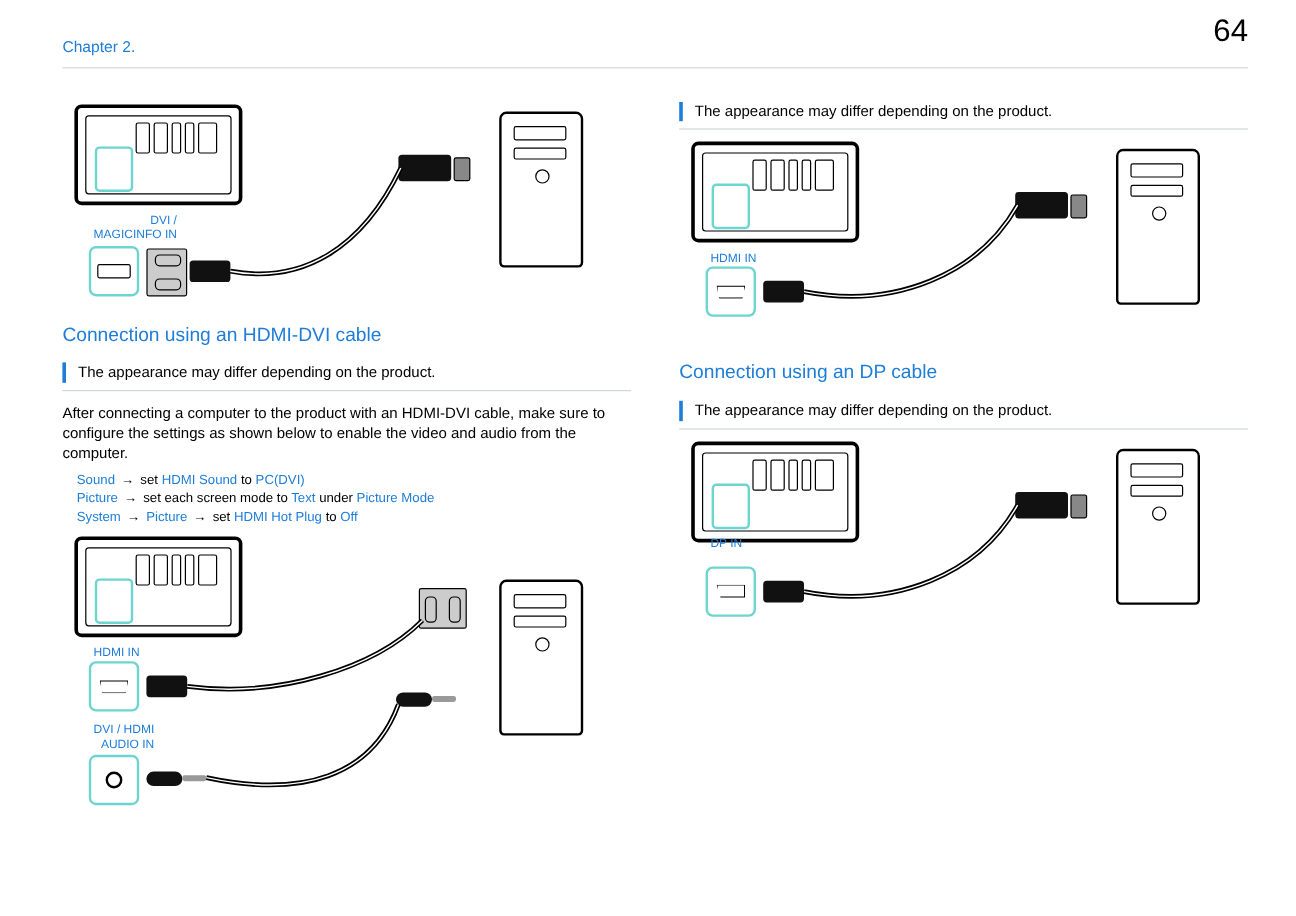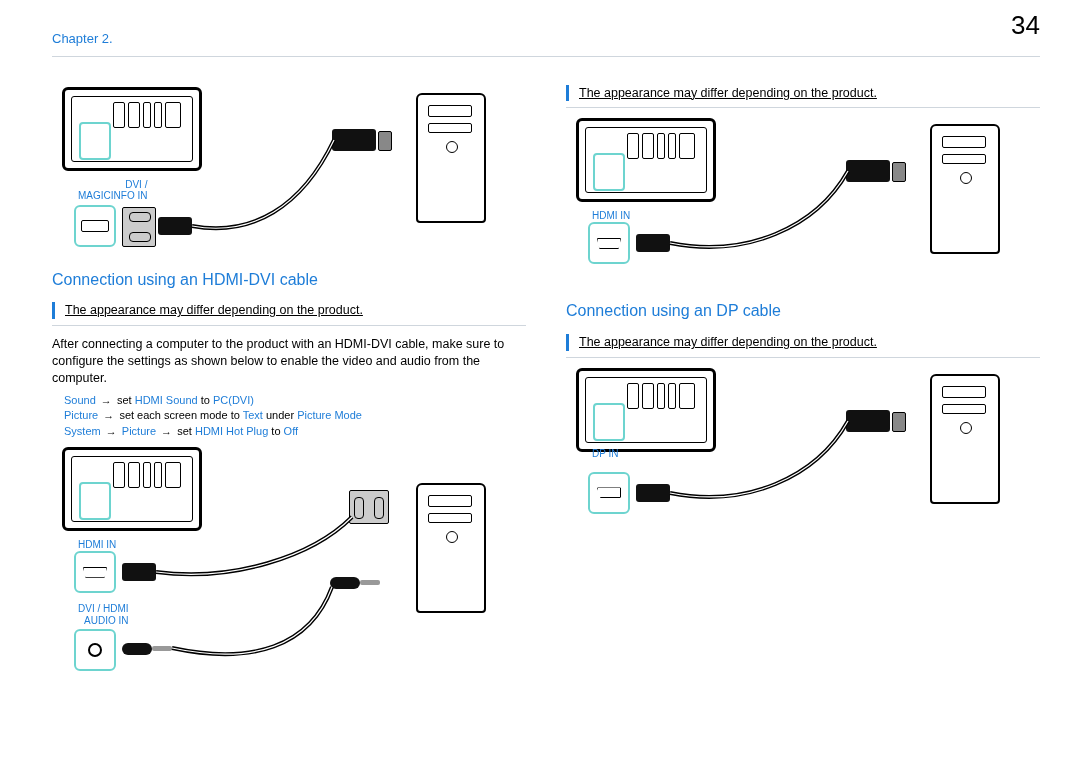--- a/index.html
+++ b/index.html
@@ -63,21 +63,20 @@
     margin-bottom: 10px;
   }
   .note-bar .tick {
     width: 3px;
     align-self: stretch;
     background: var(--blue);
     margin-right: 10px;
   }
   .note-bar .note-text {
     font-size: 12.5px;
-    text-decoration: underline;
   }
   .body-text {
     font-size: 12.5px;
     margin: 6px 0;
   }
   .menu-path {
     font-size: 11px;
     margin: 1px 0 1px 12px;
   }
   .menu-path .m { color: var(--blue); }
@@ -249,21 +248,21 @@
     stroke-width: 1.2;
   }
 
   
   .abs { position: absolute; }
 </style>
 </head>
 <body>
 
 <div class="page">
-  <div class="pagenum">34</div>
+  <div class="pagenum">64</div>
   <div class="chapter">Chapter 2.</div>
   <hr class="top-rule">
 
   <div class="columns">
 
     <div class="col">
 
       <div class="diagram" style="height:170px">
         <div class="abs tv" style="left:10px; top:0">
           <div class="highlight"></div>

